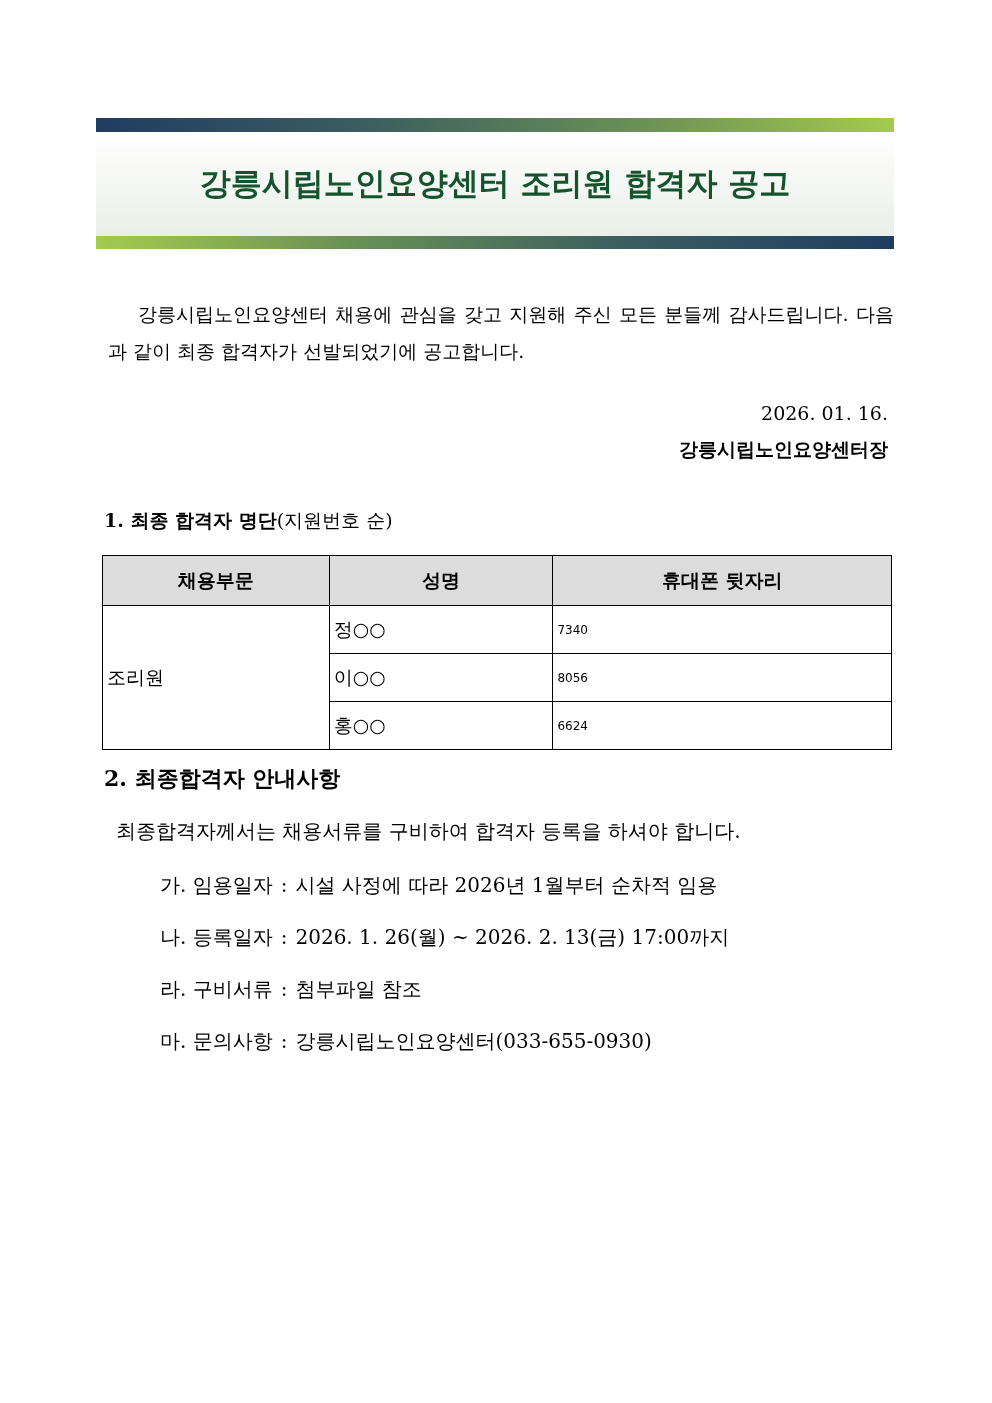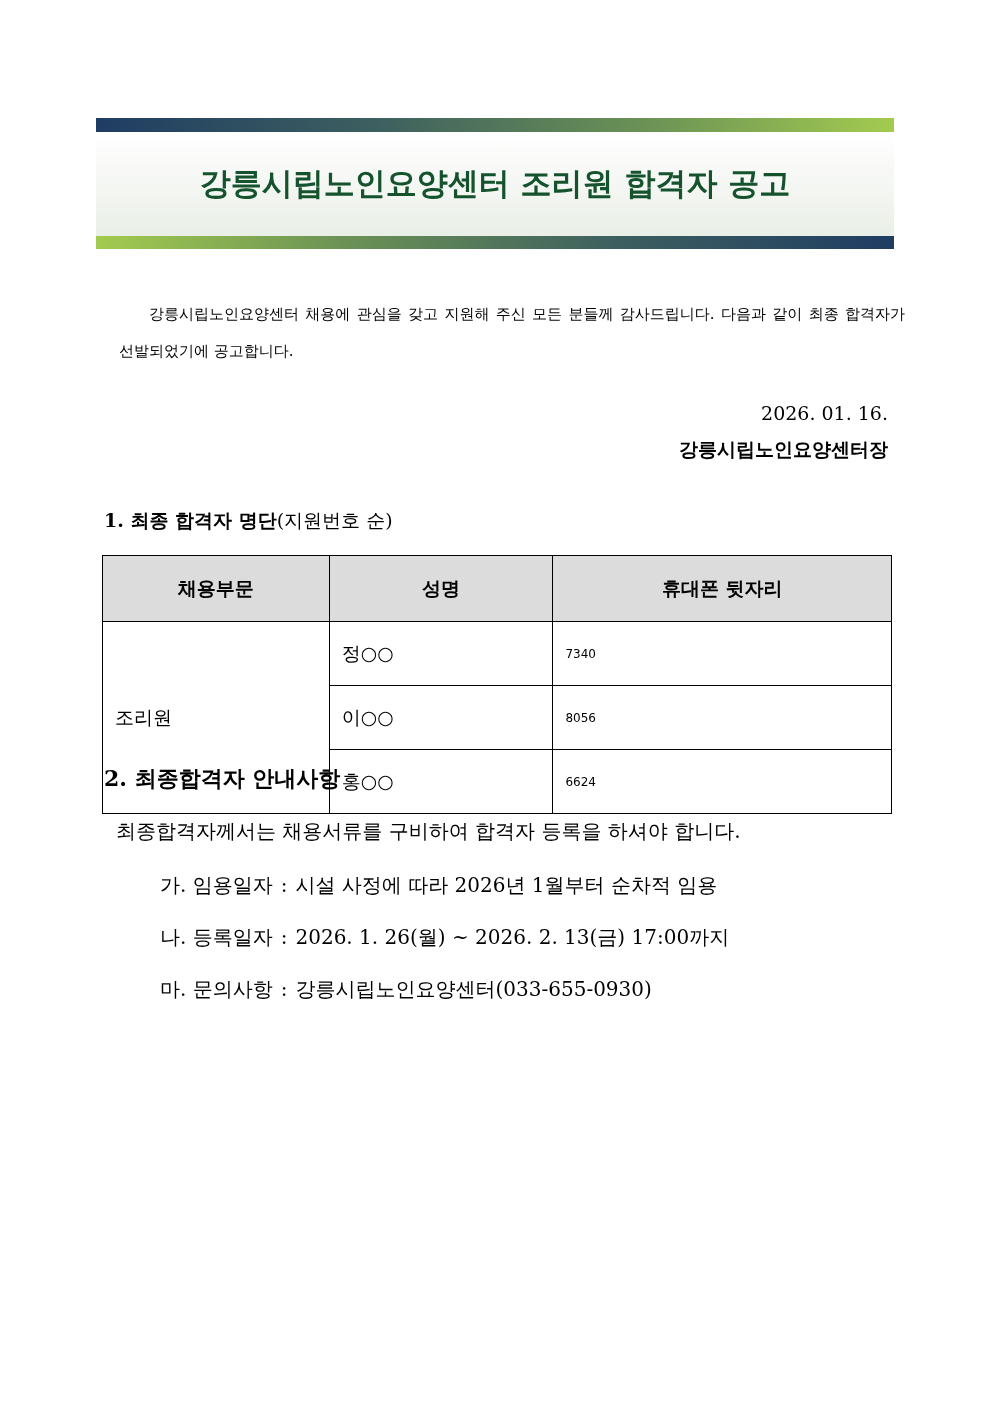--- a/index.html
+++ b/index.html
@@ -11,33 +11,33 @@
                background: linear-gradient(to right, #1f3d63 0%, #3d5f5f 35%, #6d9455 70%, #a3cb4f 100%); }
     .bar-bottom { position: absolute; left: 0; bottom: 0; width: 100%; height: 13px;
                background: linear-gradient(to right, #a3cb4f 0%, #6d9455 30%, #3d5f5f 65%, #1f3d63 100%); }
     .banner-body { position: absolute; left: 0; top: 14px; width: 100%; height: 104px;
                background: linear-gradient(to bottom, #ffffff 0%, #f3f5f1 60%, #e9efe6 100%); }
     .banner-title { position: absolute; left: 0; top: 14px; width: 100%; height: 104px;
                display: flex; align-items: center; justify-content: center;
                font-family: "DejaVu Sans", "Liberation Sans", sans-serif; font-weight: bold;
                font-size: 31px; letter-spacing: 0px; color: #14532d; }
 
-    .intro { position: absolute; left: 119px; top: 296px; width: 786px;
-             font-size: 15px; line-height: 37px; text-align: justify; }
+    .intro { position: absolute; left: 108px; top: 296px; width: 786px;
+             font-size: 19px; line-height: 37px; text-align: justify; }
     .intro .indent { display: inline-block; width: 30px; }
 
     .date { position: absolute; right: 104px; top: 402px; font-size: 19px; }
     .issuer { position: absolute; right: 104px; top: 437px; font-size: 19px; font-weight: bold; }
 
     .sec1-title { position: absolute; left: 104px; top: 508px; font-size: 19px; }
     .sec1-title .bold { font-weight: bold; }
 
     table.roster { position: absolute; left: 102px; top: 555px; width: 790px;
                    border-collapse: collapse; font-size: 19px; }
-    table.roster th, table.roster td { border: 1px solid #000; padding: 12px; }
+    table.roster th, table.roster td { border: 1px solid #000; padding: 4px; }
     table.roster th { background: #dcdcdc; height: 41px; font-weight: bold; }
     table.roster td { height: 39px; }
     table.roster td.num { font-family: "DejaVu Sans", "Liberation Sans", sans-serif; font-size: 12px; }
     col.c1 { width: 227px; } col.c2 { width: 224px; } col.c3 { width: 339px; }
 
     .sec2-title { position: absolute; left: 104px; top: 764px; font-size: 22px; font-weight: bold; }
     .sec2-lead { position: absolute; left: 116px; top: 818px; font-size: 20px; }
     .items { position: absolute; left: 128px; top: 870px; font-size: 20px; }
     .items .item { height: 52px; line-height: 30px; white-space: nowrap; margin-left: 32px; }
     .items .sep { display: inline-block; margin: 0 8px; }
@@ -97,15 +97,18 @@
 <div class="sec2-lead">최종합격자께서는 채용서류를 구비하여 합격자 등록을 하셔야 합니다.</div>
 
 <div class="items">
   <div class="item">
     <span>가. 임용일자</span><span class="sep">:</span><span>시설 사정에 따라 2026년 1월부터 순차적 임용</span>
   </div>
   <div class="item">
     <span>나. 등록일자</span><span class="sep">:</span><span>2026. 1. 26(월) ~ 2026. 2. 13(금) 17:00까지</span>
   </div>
   <div class="item">
+    <span>라. 구비서류</span><span class="sep">:</span><span>첨부파일 참조</span>
+  </div>
+  <div class="item">
     <span>마. 문의사항</span><span class="sep">:</span><span>강릉시립노인요양센터(033-655-0930)</span>
   </div>
 </div>
 
 </body></html>

